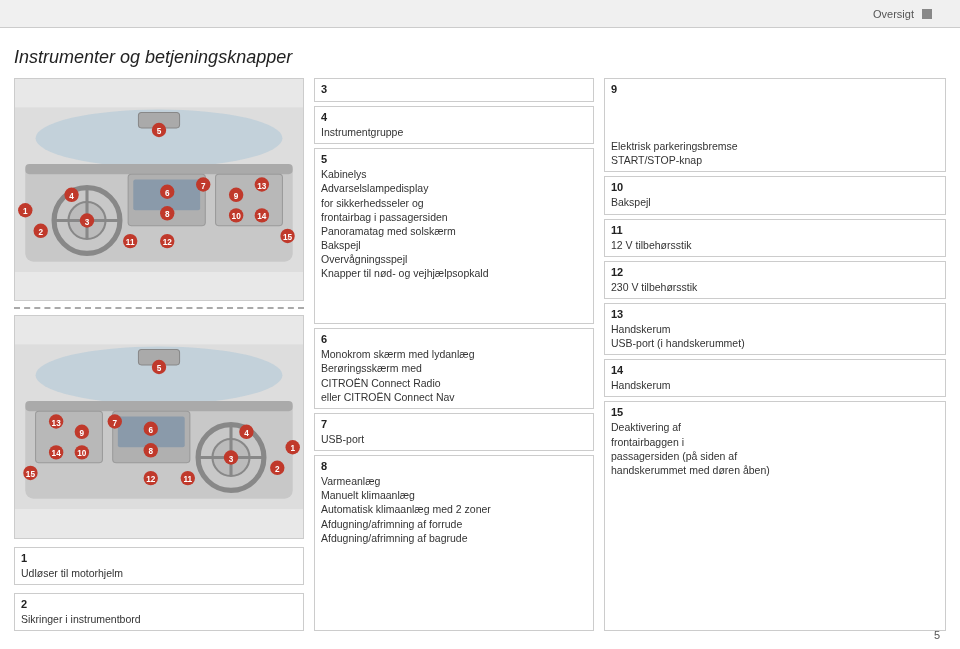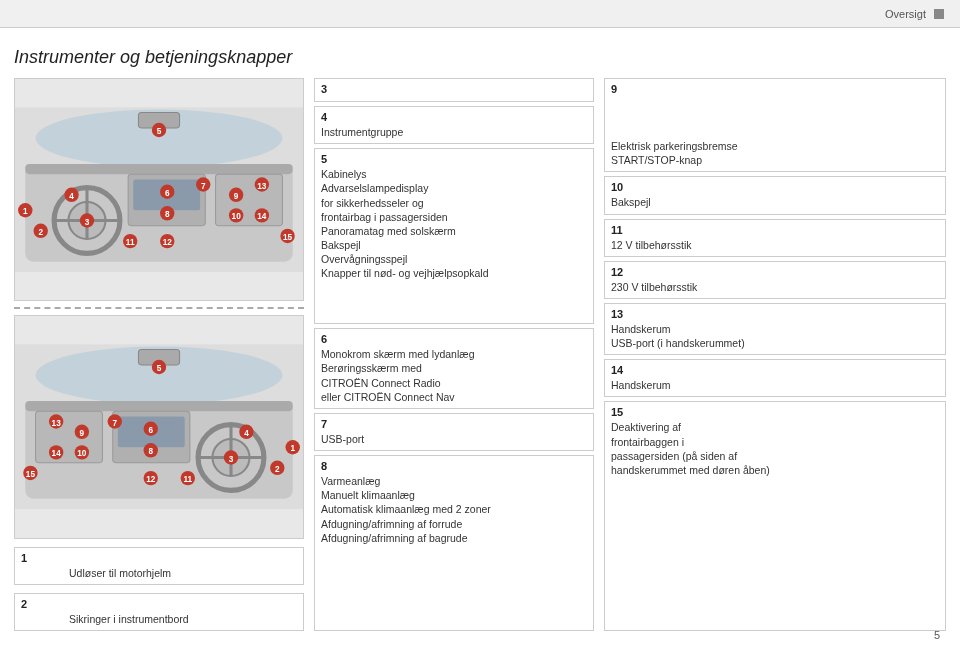--- a/index.html
+++ b/index.html
@@ -16,21 +16,21 @@
     
     .header-bar {
       position: absolute;
       top: 0; left: 0; right: 0;
       height: 28px;
       background: #f0f0f0;
       border-bottom: 1px solid #ccc;
       display: flex;
       align-items: center;
       justify-content: flex-end;
-      padding-right: 16px;
+      padding-right: 28px;
     }
     .header-title {
       font-size: 11px;
       color: #555;
       margin-right: 8px;
     }
     .header-square {
       width: 10px;
       height: 10px;
       background: #888;
@@ -96,21 +96,20 @@
     .item-number {
       font-weight: bold;
       font-size: 11px;
       color: #222;
       margin-bottom: 2px;
     }
     .item-text {
       font-size: 10.5px;
       color: #333;
       line-height: 1.35;
-      margin-left: 48px;
     }
 
     
     .middle-col {
       width: 280px;
       flex-shrink: 0;
       display: flex;
       flex-direction: column;
       gap: 4px;
     }

